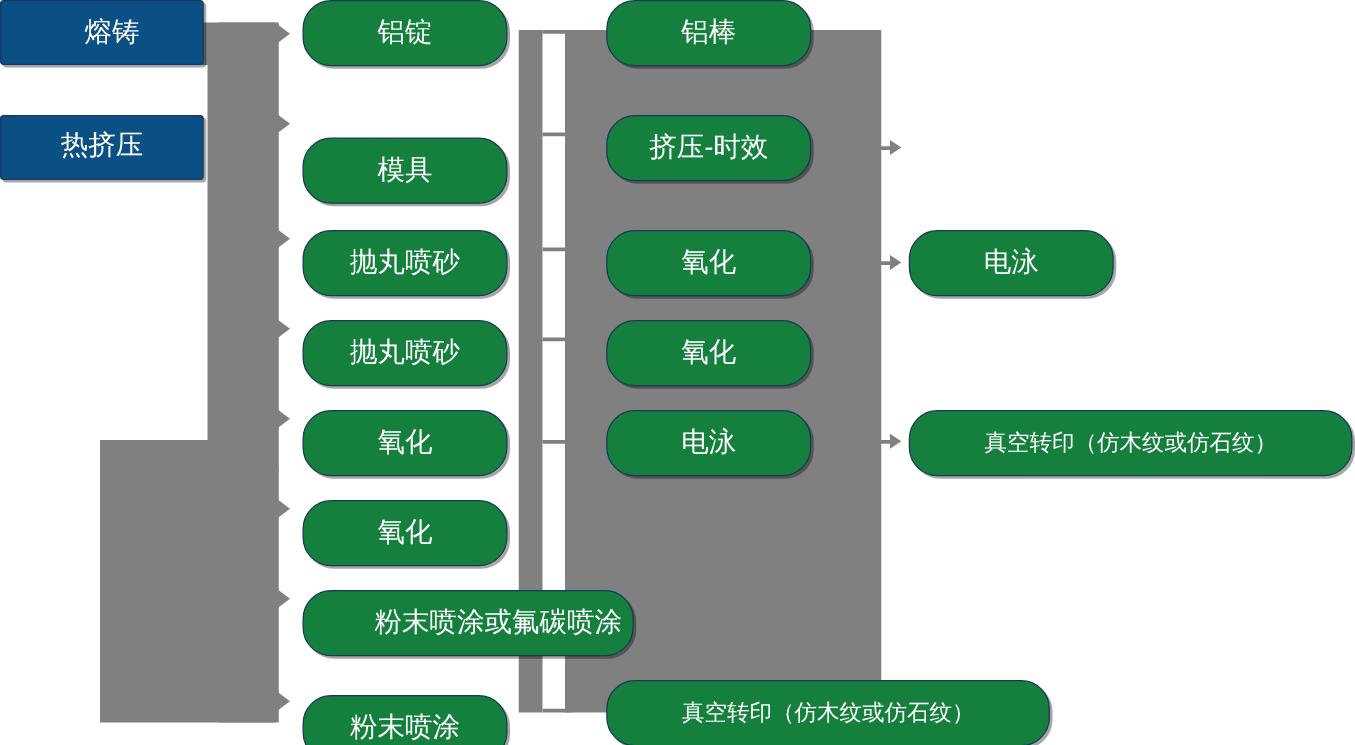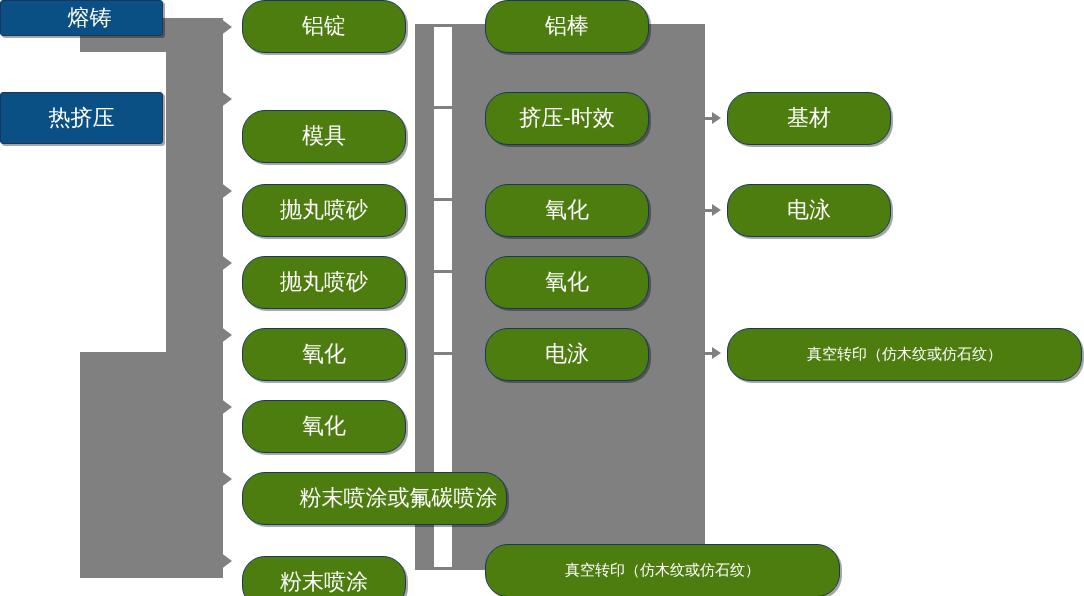--- a/index.html
+++ b/index.html
@@ -38,23 +38,23 @@
     justify-content:center;
     color:#ffffff;
     border:1px solid #17375e;
     border-radius:3px;
     text-align:center;
     line-height:1.1;
     white-space:nowrap;
     box-shadow:2px 2px 0 rgba(0,0,0,0.35);
   }
   .node.dark{background:#0b5084;}
-  .node.light{background:#4d7c0f;border-radius:23px;}
+  .node.light{background:#15803d;border-radius:23px;}
   .fs22{font-size:22px;}
-  .fs21{font-size:15px;}
+  .fs21{font-size:18px;}
 </style>
 </head>
 <body>
 
 <div id="canvas">
 
   <div class="gray" style="left:80px;top:18px;width:140px;height:560px;"></div>
   <div class="gray" style="left:163px;top:374px;width:60px;height:3px;"></div>
   <div style="position:absolute;left:0px;top:52px;width:166px;height:300px;background:#ffffff;"></div>
   <div class="gray" style="left:175px;top:18px;width:48px;height:560px;"></div>
@@ -78,36 +78,35 @@
 
   <div class="gray" style="left:452px;top:24px;width:253px;height:546px;"></div>
 
   <div class="mini-stem" style="left:700px;top:117px;width:14px;"></div>
   <div class="mini-arrow" style="left:712px;top:112px;"></div>
   <div class="mini-stem" style="left:700px;top:209px;width:14px;"></div>
   <div class="mini-arrow" style="left:712px;top:204px;"></div>
   <div class="mini-stem" style="left:700px;top:352px;width:14px;"></div>
   <div class="mini-arrow" style="left:712px;top:347px;"></div>
 
-  <div class="node dark fs22" style="left:0px;top:0px;width:163px;height:36px;padding-left:16px;">熔铸</div>
-  <div class="node dark fs22" style="left:0px;top:92px;width:163px;height:52px;">热挤压</div>
+  <div class="node dark fs22" style="left:0px;top:0px;width:163px;height:52px;padding-left:16px;">熔铸</div>
+  <div class="node dark fs22" style="left:0px;top:92px;width:163px;height:52px;font-family:Liberation Mono, monospace;">热挤压</div>
 
   <div class="node light fs22" style="left:242px;top:0px;width:164px;height:53px;">铝锭</div>
   <div class="node light fs22" style="left:242px;top:110px;width:164px;height:53px;">模具</div>
   <div class="node light fs22" style="left:242px;top:184px;width:164px;height:53px;">抛丸喷砂</div>
   <div class="node light fs22" style="left:242px;top:256px;width:164px;height:53px;">抛丸喷砂</div>
   <div class="node light fs22" style="left:242px;top:328px;width:164px;height:53px;">氧化</div>
   <div class="node light fs22" style="left:242px;top:400px;width:164px;height:53px;">氧化</div>
   <div class="node light fs22" style="left:242px;top:472px;width:265px;height:53px;padding-left:48px;">粉末喷涂或氟碳喷涂</div>
   <div class="node light fs22" style="left:242px;top:556px;width:164px;height:53px;">粉末喷涂</div>
 
   <div class="node light fs22" style="left:485px;top:0px;width:164px;height:53px;">铝棒</div>
   <div class="node light fs22" style="left:485px;top:92px;width:164px;height:53px;">挤压-时效</div>
   <div class="node light fs22" style="left:485px;top:184px;width:164px;height:53px;">氧化</div>
   <div class="node light fs22" style="left:485px;top:256px;width:164px;height:53px;">氧化</div>
   <div class="node light fs22" style="left:485px;top:328px;width:164px;height:53px;">电泳</div>
   <div class="node light fs21" style="left:485px;top:544px;width:355px;height:53px;">真空转印（仿木纹或仿石纹）</div>
 
-  <div class="node light fs22" style="left:727px;top:92px;width:164px;height:53px;">基材</div>
   <div class="node light fs22" style="left:727px;top:184px;width:164px;height:53px;">电泳</div>
   <div class="node light fs21" style="left:727px;top:328px;width:355px;height:53px;">真空转印（仿木纹或仿石纹）</div>
 
 </div>
 
 </body></html>

